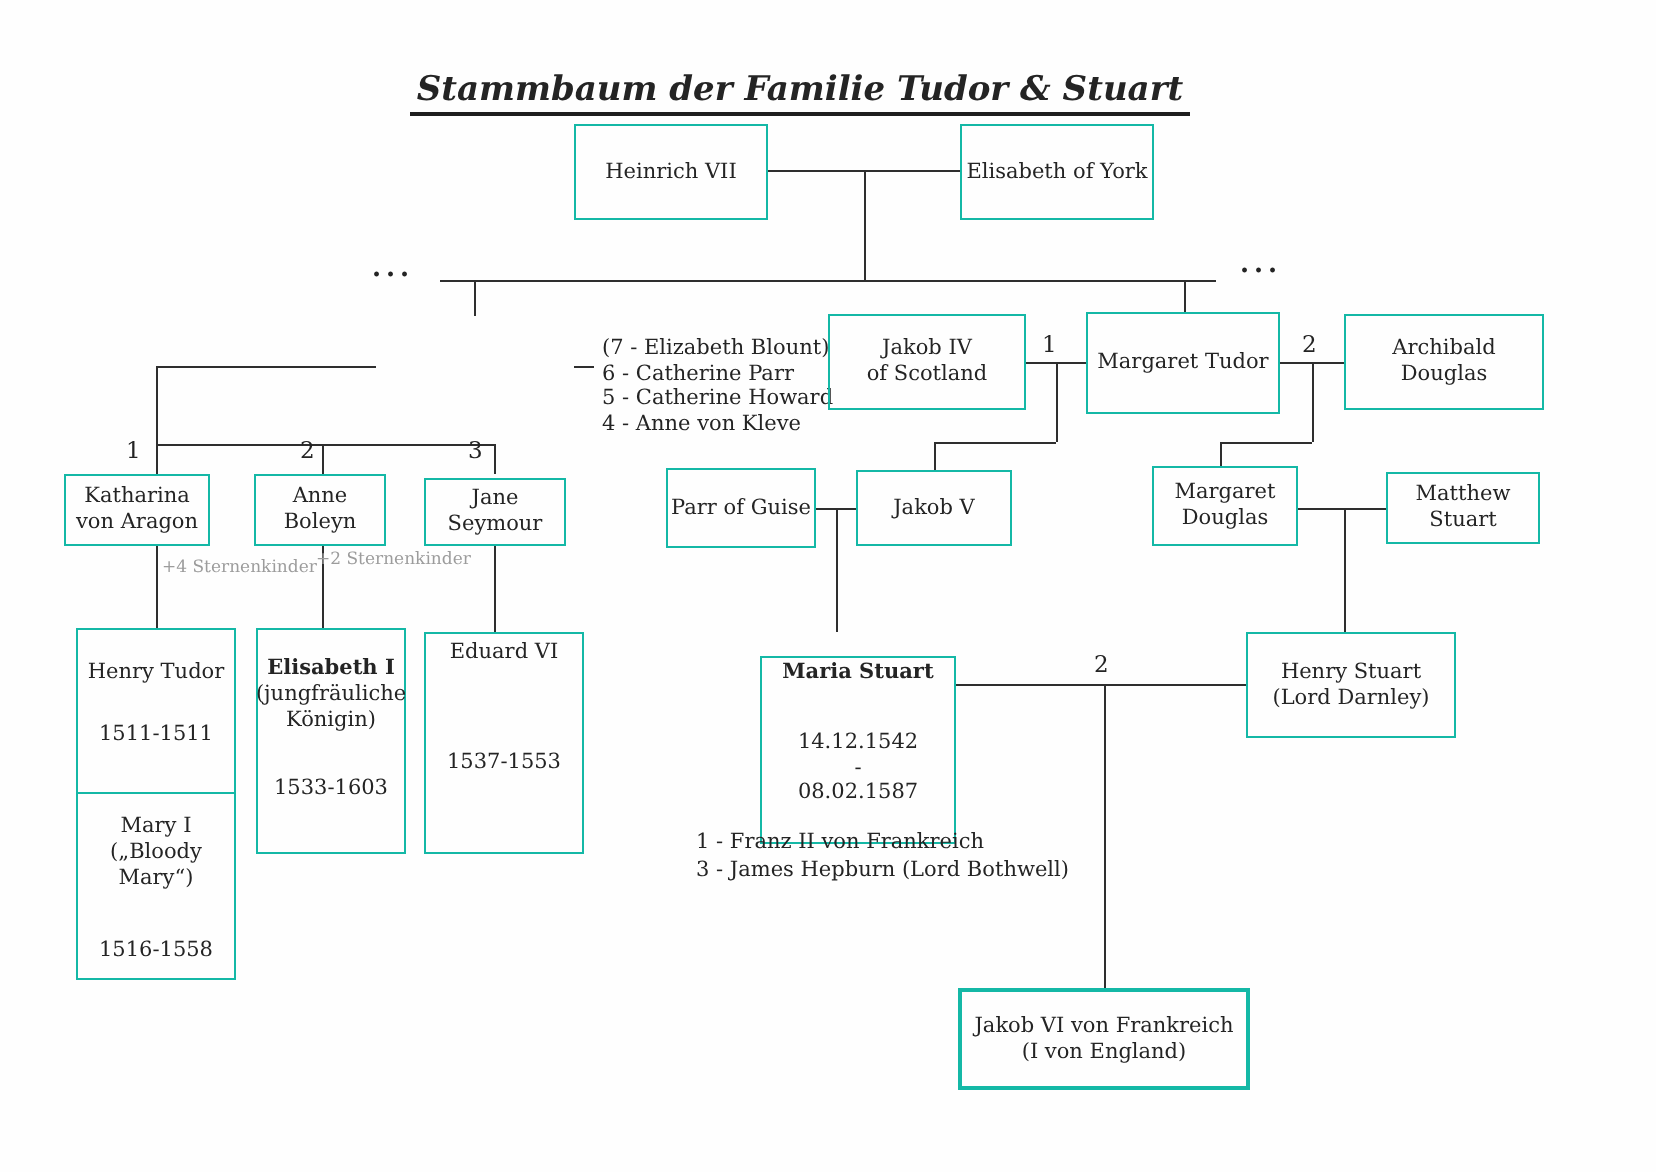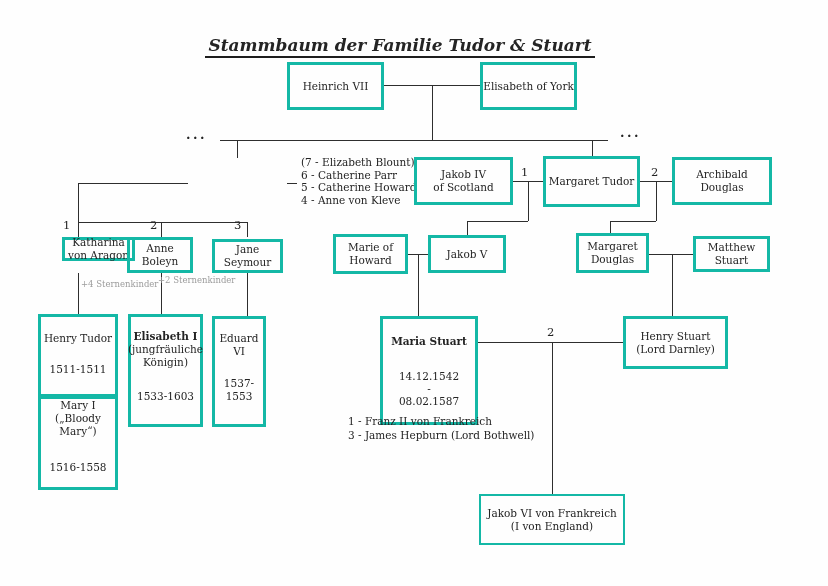--- a/index.html
+++ b/index.html
@@ -6,21 +6,21 @@
   #canvas {
     position:relative; width:828px; height:586px; background:#fefefe;
     font-family:"DejaVu Serif", serif; color:#242424; overflow:hidden;
   }
   .title-wrap { position:absolute; left:185px; top:15px; width:430px; text-align:center;margin-top:20px; }
   .title {
     display:inline-block; font-size:17px; font-weight:bold; font-style:italic;
     border-bottom:2px solid #1e1e1e; padding:0 3px 1px;
   }
   .box {
-    position:absolute; border:3px solid #14b8a6; box-sizing:border-box;
+    position:absolute; border:1px solid #14b8a6; box-sizing:border-box;
     display:flex; flex-direction:column; align-items:center; justify-content:center;
     text-align:center; font-size:10.5px; line-height:13px; white-space:pre-line;
   }
   .box.topal { justify-content:flex-start; }
   .thick { border-width:2px; }
   .bold { font-weight:bold; }
   .h { position:absolute; height:1px; background:#2e2e2e; }
   .v { position:absolute; width:1px; background:#2e2e2e; }
   .num { position:absolute; font-size:11.5px; line-height:12px; }
   .note { position:absolute; font-size:8.5px; color:#9c9c9c; line-height:10px; white-space:nowrap; }
@@ -68,87 +68,87 @@
   <div class="box" style="left:287px;top:62px;width:97px;height:48px">
     <span>Heinrich VII</span>
   </div>
   <div class="box" style="left:480px;top:62px;width:97px;height:48px">
     <span>Elisabeth of York</span>
   </div>
 
   <div class="ell" style="left:186px;top:128px">...</div>
   <div class="ell" style="left:620px;top:126px">...</div>
 
-  <div class="anno" style="left:301px;top:156px">(7 - Elizabeth Blount)
+  <div class="anno" style="left:301px;top:168px">(7 - Elizabeth Blount)
 6 - Catherine Parr
 5 - Catherine Howard
 4 - Anne von Kleve</div>
   <div class="box" style="left:414px;top:157px;width:99px;height:48px">
     <span>Jakob IV
 of Scotland</span>
   </div>
   <div class="num" style="left:521px;top:166px">1</div>
   <div class="box" style="left:543px;top:156px;width:97px;height:51px">
     <span>Margaret Tudor</span>
   </div>
   <div class="num" style="left:651px;top:166px">2</div>
   <div class="box" style="left:672px;top:157px;width:100px;height:48px">
     <span>Archibald Douglas</span>
   </div>
 
   <div class="num" style="left:63px;top:219px">1</div>
-  <div class="box" style="left:62px;top:237px;width:73px;height:24px">
+  <div class="box" style="left:32px;top:237px;width:73px;height:36px">
     <span>Katharina
 von Aragon</span>
   </div>
   <div class="num" style="left:150px;top:219px">2</div>
   <div class="box" style="left:127px;top:237px;width:66px;height:36px">
     <span>Anne Boleyn</span>
   </div>
   <div class="num" style="left:234px;top:219px">3</div>
   <div class="box" style="left:212px;top:239px;width:71px;height:34px">
     <span>Jane Seymour</span>
   </div>
   <div class="note" style="left:81px;top:279px">+4 Sternenkinder</div>
   <div class="note" style="left:158px;top:275px">+2 Sternenkinder</div>
 
   <div class="box" style="left:333px;top:234px;width:75px;height:40px">
-    <span>Marie of Howard</span>
+    <span>Parr of Guise</span>
   </div>
   <div class="box" style="left:576px;top:233px;width:73px;height:40px">
     <span>Margaret
 Douglas</span>
   </div>
   <div class="box" style="left:428px;top:235px;width:78px;height:38px">
     <span>Jakob V</span>
   </div>
   <div class="box" style="left:693px;top:236px;width:77px;height:36px">
     <span>Matthew Stuart</span>
   </div>
 
   <div class="box topal" style="left:38px;top:314px;width:80px;height:83px;padding-top:15px">
     <span>Henry Tudor</span>
     <span style="margin-top:18px">1511-1511</span>
   </div>
-  <div class="box topal" style="left:38px;top:396px;width:80px;height:94px;padding-top:0">
+  <div class="box topal" style="left:38px;top:396px;width:80px;height:94px;padding-top:10px">
     <span>Mary I
 („Bloody Mary“)</span>
     <span style="margin-top:23px">1516-1558</span>
   </div>
   <div class="box topal" style="left:128px;top:314px;width:75px;height:113px;padding:13px 2px 0">
     <span class="bold">Elisabeth I</span>
     <span>(jungfräuliche Königin)</span>
     <span style="margin-top:21px">1533-1603</span>
   </div>
-  <div class="box topal" style="left:212px;top:316px;width:54px;height:111px;padding-top:13px">
+  <div class="box topal" style="left:212px;top:316px;width:80px;height:111px;padding-top:3px">
     <span>Eduard VI</span>
-    <span style="margin-top:19px">1537-1553</span>
+    <span style="margin-top:42px">1537-1553</span>
   </div>
 
-  <div class="box topal" style="left:380px;top:316px;width:98px;height:109px;padding-top:16px">
+  <div class="box topal" style="left:380px;top:328px;width:98px;height:94px;padding-top:1px">
     <span class="bold">Maria Stuart</span>
     <span style="margin-top:22px;line-height:12.5px">14.12.1542
 -
 08.02.1587</span>
   </div>
   <div class="num" style="left:547px;top:326px">2</div>
   <div class="box" style="left:623px;top:316px;width:105px;height:53px">
     <span>Henry Stuart
 (Lord Darnley)</span>
   </div>

